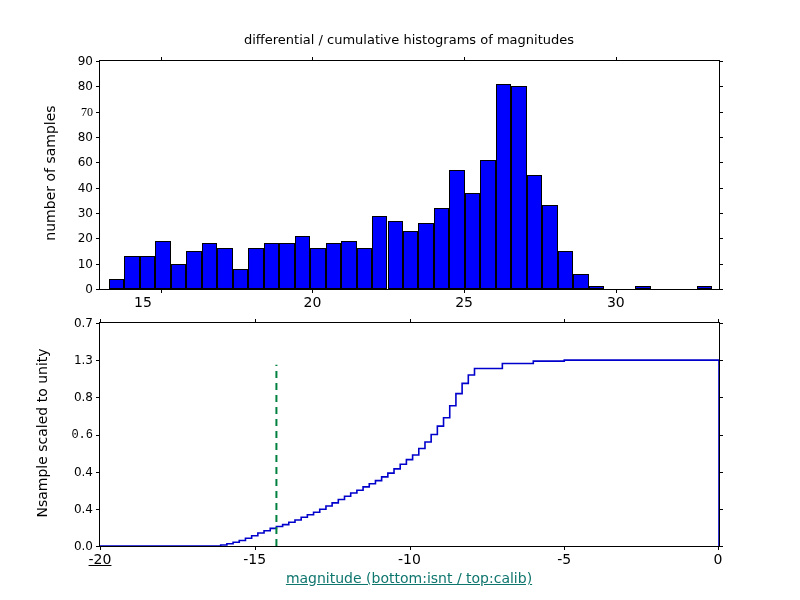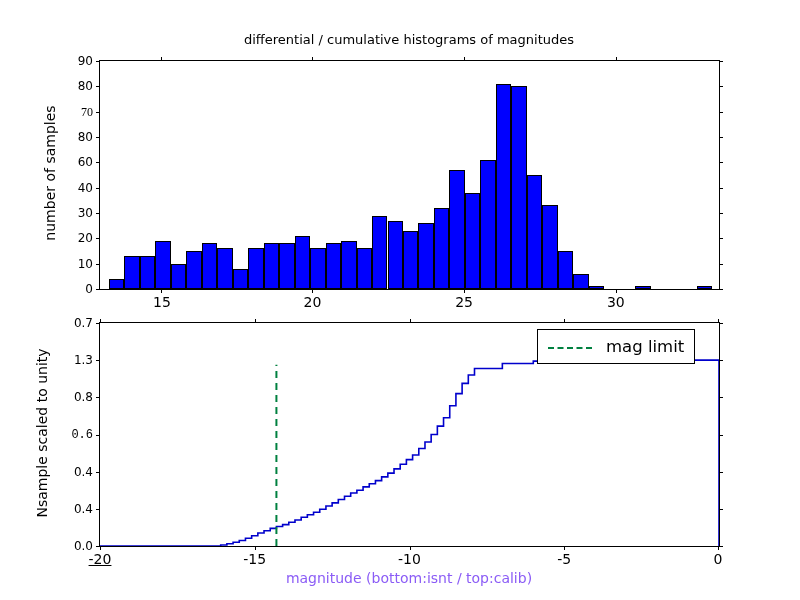--- a/index.html
+++ b/index.html
@@ -54,22 +54,23 @@
     text-align: center;
     white-space: nowrap;
     color: #000000;
   }
   .xlabel {
     position: absolute;
     left: 99px;
     width: 620px;
     text-align: center;
     font-size: 14px;
-    color: #8b5cf6;
-    white-space: nowrap;
+    color: #0f766e;
+    white-space: nowrap;
+    text-decoration: underline;
   }
 
   
   .tick-y {
     position: absolute;
     left: -4px;
     width: 4px;
     height: 1px;
     background: #000000;
   }
@@ -226,21 +227,21 @@
       <div class="tick-y-right" style="top: 50.6667px;"></div>
       <div class="ticklabel-y" style="top: 50.6667px; font-family: Liberation Serif, serif;">70</div>
       <div class="tick-y" style="top: 25.3333px;"></div>
       <div class="tick-y-right" style="top: 25.3333px;"></div>
       <div class="ticklabel-y" style="top: 25.3333px;">80</div>
       <div class="tick-y" style="top: 0px;"></div>
       <div class="tick-y-right" style="top: 0px;"></div>
       <div class="ticklabel-y" style="top: 0px;">90</div>
       <div class="tick-x" style="left: 60.6863px;"></div>
       <div class="tick-x-top" style="left: 60.6863px;"></div>
-      <div class="ticklabel-x" style="left: 62px;">15</div>
+      <div class="ticklabel-x" style="left: 43px;">15</div>
       <div class="tick-x" style="left: 212.402px;"></div>
       <div class="tick-x-top" style="left: 212.402px;"></div>
       <div class="ticklabel-x" style="left: 212.402px;">20</div>
       <div class="tick-x" style="left: 364.118px;"></div>
       <div class="tick-x-top" style="left: 364.118px;"></div>
       <div class="ticklabel-x" style="left: 364.118px;">25</div>
       <div class="tick-x" style="left: 515.833px;"></div>
       <div class="tick-x-top" style="left: 515.833px;"></div>
       <div class="ticklabel-x" style="left: 515.833px;">30</div>
     </div>
@@ -285,22 +286,16 @@
       <div class="tick-x-top" style="left: 309.5px;"></div>
       <div class="ticklabel-x" style="left: 309.5px;">-10</div>
       <div class="tick-x" style="left: 464.25px;"></div>
       <div class="tick-x-top" style="left: 464.25px;"></div>
       <div class="ticklabel-x" style="left: 464.25px;">-5</div>
       <div class="tick-x" style="left: 618px;"></div>
       <div class="tick-x-top" style="left: 618px;"></div>
       <div class="ticklabel-x" style="left: 618px;">0</div>
     </div>
 
-  <div class="legend" id="legend-box" style="left:537px; top:329px;">
-    <span class="legend-sample">
-      <span class="dashline"></span>
-    </span>
-    <span class="legend-text">mag limit</span>
-  </div>
 
   <div class="xlabel" id="xlabel-bottom" style="top:570px;">magnitude (bottom:isnt / top:calib)</div>
 
 </div>
 
 </body></html>

